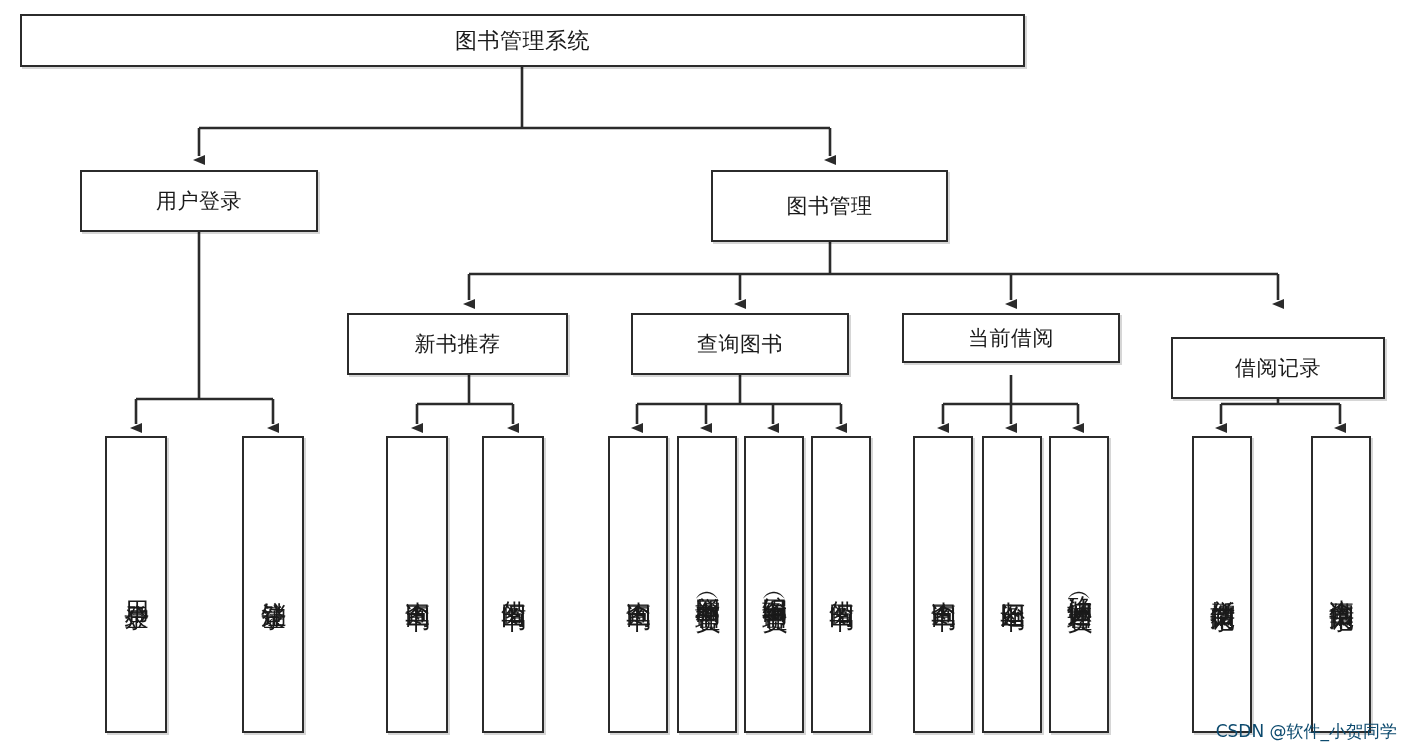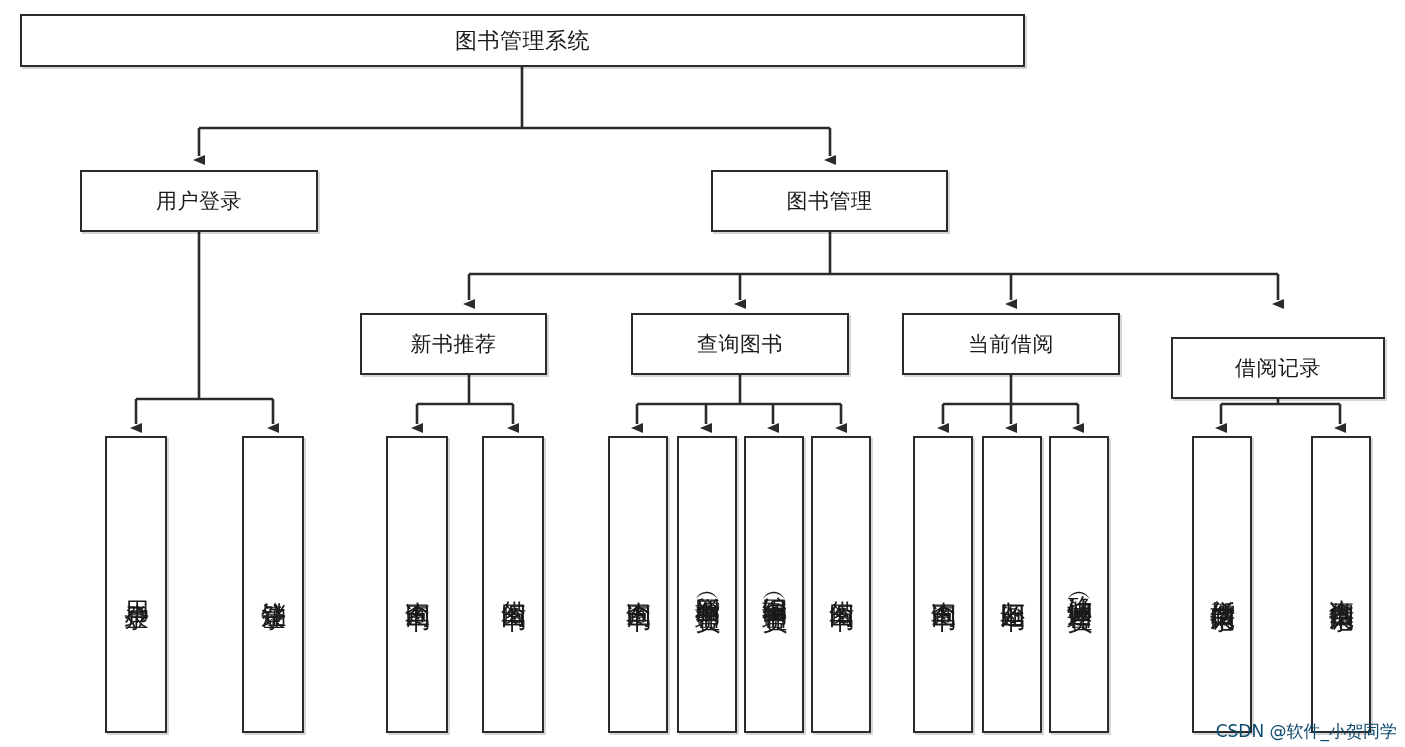--- a/index.html
+++ b/index.html
@@ -138,33 +138,33 @@
   </svg>
 
   <div class="node h root" style="left:20px; top:14px; width:1005px; height:53px;">
     <span class="label">图书管理系统</span>
   </div>
 
   <div class="node h" style="left:80px; top:170px; width:238px; height:62px;">
     <span class="label">用户登录</span>
   </div>
 
-  <div class="node h" style="left:711px; top:170px; width:237px; height:62px;">
+  <div class="node h" style="left:711px; top:170px; width:237px; height:72px;">
     <span class="label">图书管理</span>
   </div>
 
-  <div class="node h" style="left:360px; top:313px; width:187px; height:62px;">
+  <div class="node h" style="left:347px; top:313px; width:221px; height:62px;">
     <span class="label">新书推荐</span>
   </div>
 
   <div class="node h" style="left:631px; top:313px; width:218px; height:62px;">
     <span class="label">查询图书</span>
   </div>
 
-  <div class="node h" style="left:902px; top:313px; width:218px; height:62px;">
+  <div class="node h" style="left:902px; top:313px; width:218px; height:50px;">
     <span class="label">当前借阅</span>
   </div>
 
   <div class="node h" style="left:1171px; top:313px; width:214px; height:62px;margin-top:24px;">
     <span class="label">借阅记录</span>
   </div>
 
   <div class="node v" style="left:105px; top:436px; width:62px; height:297px;">
     <span class="label">用户登录</span>
   </div>

